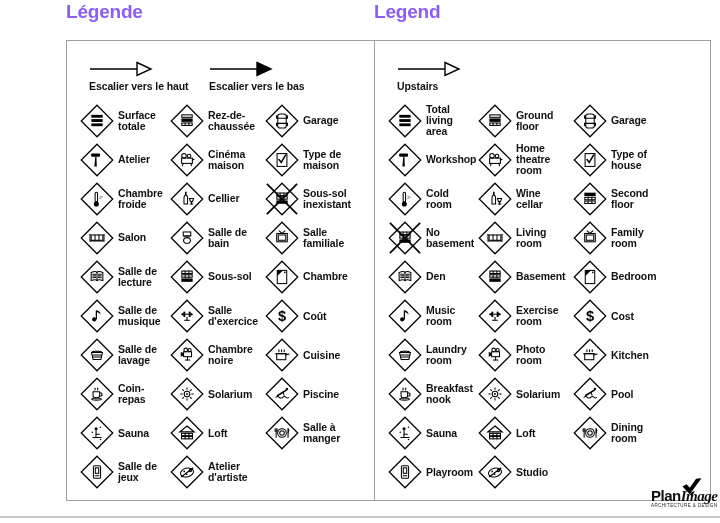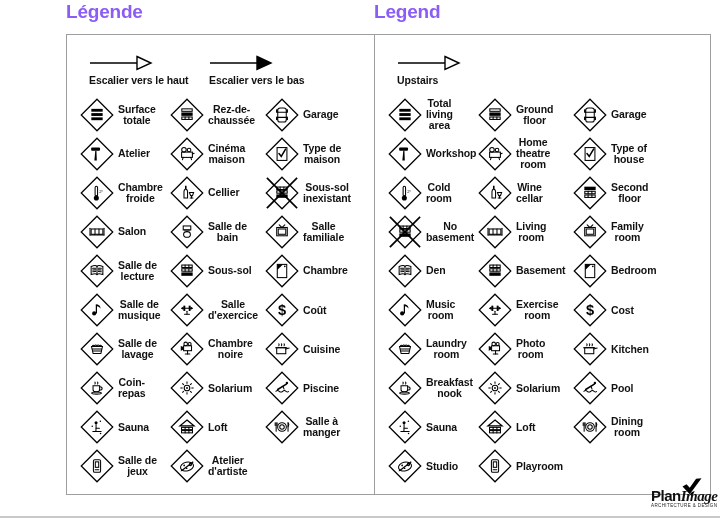--- a/index.html
+++ b/index.html
@@ -2,28 +2,28 @@
 <html><head>
 <meta charset="utf-8">
 <style>
   html,body{margin:0;padding:0;background:#fff;}
   body{width:720px;height:523px;position:relative;overflow:hidden;
        font-family:"Liberation Sans","DejaVu Sans",sans-serif;color:#111;}
   .panel-wrap{position:absolute;top:1px;width:282px;height:492px;}
   .panel-wrap.fr{left:66px;}
   .panel-wrap.en{left:374px;}
   .panel-title{font-size:19px;font-weight:700;letter-spacing:-0.2px;height:25px;color:#8b5cf6;}
-  .panel-box{position:relative;margin-top:8px;width:337px;height:461px;
+  .panel-box{position:relative;margin-top:14px;width:337px;height:461px;
              border:1px solid #9e9e9e;background:#fff;box-sizing:border-box;}
   .arrows{position:absolute;top:20px;left:22px;right:6px;display:flex;gap:8px;}
   .arrow-group{display:flex;flex-direction:column;}
   .arrow-group.g1{width:112px;flex-shrink:0;}
   .arrow-label{font-size:10.5px;font-weight:700;margin-top:3px;letter-spacing:-0.1px;white-space:nowrap;}
   .grid{position:absolute;top:60px;left:13px;right:4px;bottom:8px;
-        display:grid;grid-template-columns:90px 95px 1fr;grid-auto-rows:1fr;text-align:center;}
+        display:grid;grid-template-columns:90px 95px 1fr;grid-auto-rows:1fr;}
   .cell{display:flex;align-items:center;}
   .dicon{width:34px;height:34px;flex-shrink:0;display:inline-block;}
   .dicon svg{display:block;}
   .lbl{font-size:10.5px;font-weight:700;line-height:11px;margin-left:4px;
        letter-spacing:-0.1px;white-space:pre-line;}
   .logo{position:absolute;left:651px;top:477px;width:66px;text-align:center;}
   .logo-mark{display:block;margin:0 auto 0 30px;}
   .logo-text{font-size:15px;line-height:12px;white-space:nowrap;margin-top:-6px;}
   .logo-plan{font-weight:700;letter-spacing:-0.5px;}
   .logo-image{font-style:italic;font-weight:700;font-family:"Liberation Serif","DejaVu Serif",serif;letter-spacing:-0.5px;}
@@ -956,43 +956,43 @@
             </svg>
           </span>
           <span class="lbl">Dining
 room</span>
         </div>
         <div class="cell">
           <span class="dicon">
             <svg viewBox="0 0 36 36" width="34" height="34" aria-hidden="true">
               <polygon points="18,1.3 34.7,18 18,34.7 1.3,18" fill="#fff" stroke="#000" stroke-width="1.3"></polygon>
               <g stroke="#000" stroke-width="1.1" fill="none" stroke-linecap="round">
+                <rect x="14.2" y="11.4" width="7.6" height="13.2" rx="1.4"></rect>
+                <rect x="16.2" y="13.6" width="3.6" height="5.8"></rect>
+                <line x1="16" y1="22" x2="20" y2="22"></line>
+              </g>
+            </svg>
+          </span>
+          <span class="lbl">Playroom</span>
+        </div>
+        <div class="cell">
+          <span class="dicon">
+            <svg viewBox="0 0 36 36" width="34" height="34" aria-hidden="true">
+              <polygon points="18,1.3 34.7,18 18,34.7 1.3,18" fill="#fff" stroke="#000" stroke-width="1.3"></polygon>
+              <g stroke="#000" stroke-width="1.1" fill="none" stroke-linecap="round">
                 <ellipse cx="18" cy="18.6" rx="7" ry="4.6" transform="rotate(-14 18 18.6)"></ellipse>
                 <circle cx="21.6" cy="16.4" r="1.2"></circle>
               </g>
               <circle cx="15" cy="17.4" r="0.9" fill="#000"></circle>
               <circle cx="17.6" cy="20.4" r="0.9" fill="#000"></circle>
               <line x1="12.2" y1="23" x2="24.6" y2="13.4" stroke="#000" stroke-width="1.3"></line>
               <path d="M11.2,23.8 l2.4,-1.1 -1.2,-1.4 z" fill="#000"></path>
             </svg>
           </span>
           <span class="lbl">Studio</span>
-        </div>
-        <div class="cell">
-          <span class="dicon">
-            <svg viewBox="0 0 36 36" width="34" height="34" aria-hidden="true">
-              <polygon points="18,1.3 34.7,18 18,34.7 1.3,18" fill="#fff" stroke="#000" stroke-width="1.3"></polygon>
-              <g stroke="#000" stroke-width="1.1" fill="none" stroke-linecap="round">
-                <rect x="14.2" y="11.4" width="7.6" height="13.2" rx="1.4"></rect>
-                <rect x="16.2" y="13.6" width="3.6" height="5.8"></rect>
-                <line x1="16" y1="22" x2="20" y2="22"></line>
-              </g>
-            </svg>
-          </span>
-          <span class="lbl">Playroom</span>
         </div>
       </div>
   </div>
 </div>
 
 <div class="logo">
   <svg class="logo-mark" width="22" height="19" viewBox="0 0 24 21">
     <path d="M1.5,10.5 L9.5,19 L22.5,1.5 L16.5,2 L9.5,12 L6,8 Z" fill="#000"></path>
     <path d="M9.5,19 L12.5,20.8 L15,15.5 L12,16.5 Z" fill="#000"></path>
   </svg>

